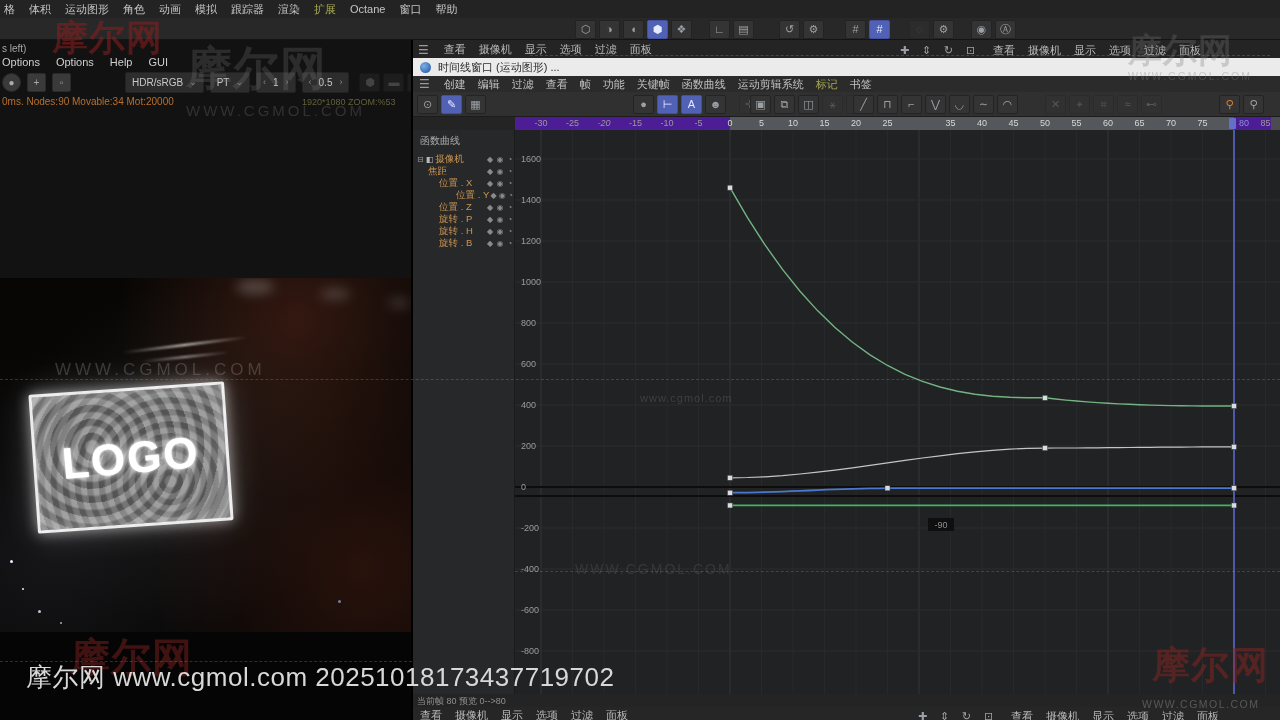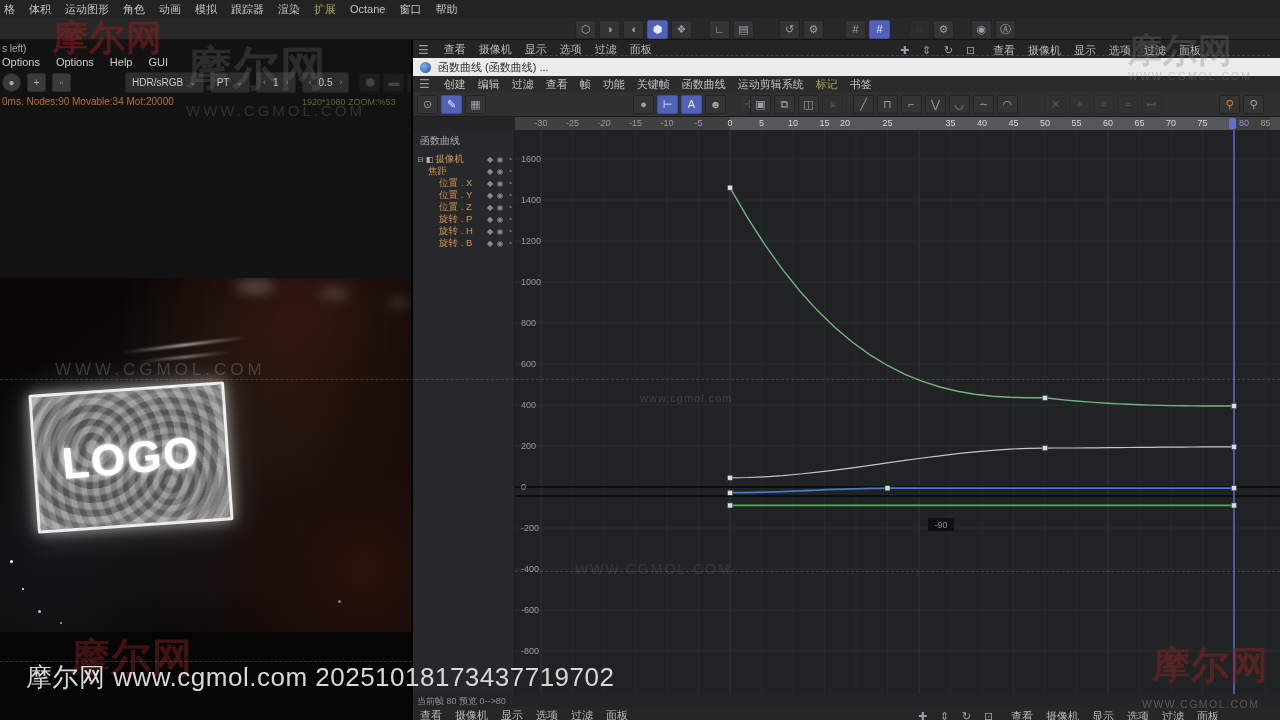--- a/index.html
+++ b/index.html
@@ -62,21 +62,21 @@
   .hamb{color:#9a9a9a;font-size:12px;margin-right:2px;}
   #tl-titlebar{left:0;top:18px;width:867px;height:18px;background:#ebebeb;display:flex;align-items:center;
                gap:7px;padding-left:7px;box-sizing:border-box;}
   #tl-title-icon{width:11px;height:11px;border-radius:50%;background:radial-gradient(circle at 35% 35%,#7ab0e8,#1c4fa0);}
   #tl-title{font-size:11px;color:#2d2d2d;}
   #tl-menubar{left:0;top:36px;width:867px;height:16px;background:#2b2b2b;display:flex;gap:12px;align-items:center;
               padding-left:6px;font-size:11px;color:#c2c2c2;box-sizing:border-box;}
   #tl-toolbar{left:0;top:52px;width:867px;height:25px;background:#303030;border-bottom:1px solid #1c1c1c;box-sizing:border-box;}
   .tb{top:3px;}
   
-  #ruler{left:102px;top:77px;width:765px;height:13px;background:#404040;overflow:hidden;}
+  #ruler{left:102px;top:77px;width:765px;height:13px;background:#4c1d95;overflow:hidden;}
   #ruler-range{position:absolute;top:0;height:13px;background:#54575b;}
   .tick{position:absolute;top:1px;font-size:9px;color:#9a9a9a;transform:translateX(-50%);}
   .tick.in-range{color:#d8d8d8;}
   .tick.playhead-label{color:#8a93d6;}
   #ruler-cap{position:absolute;right:0;top:0;width:9px;height:13px;background:#4a4c4f;}
   #playhead-marker{left:816px;top:78px;width:7px;height:11px;background:#6470c8;border-radius:1px;}
   
   #track-panel{left:0;top:90px;width:102px;height:564px;background:#26282a;box-sizing:border-box;border-right:1px solid #1b1b1b;}
   #panel-title{position:absolute;left:7px;top:4px;font-size:10px;color:#ababab;}
   #track-list{position:absolute;left:0;top:23px;width:102px;}
@@ -224,21 +224,21 @@
           <span class="menu-item">摄像机</span>
           <span class="menu-item">显示</span>
           <span class="menu-item">选项</span>
           <span class="menu-item">过滤</span>
           <span class="menu-item">面板</span>
         </span>
     </div>
 
     <div id="tl-titlebar" class="abs">
       <span id="tl-title-icon"></span>
-      <span id="tl-title">函数曲线  (函数曲线) ...</span>
+      <span id="tl-title">时间线窗口  (运动图形) ...</span>
     </div>
 
     <div id="tl-menubar" class="abs">
       <span class="hamb">☰</span>
       <span style="display:flex;gap:12px;">
           <span class="menu-item">创建</span>
           <span class="menu-item">编辑</span>
           <span class="menu-item">过滤</span>
           <span class="menu-item">查看</span>
           <span class="menu-item">帧</span>
@@ -299,21 +299,21 @@
           <span class="tick" style="left: 26px;">-30</span>
           <span class="tick" style="left: 57.5px;">-25</span>
           <span class="tick" style="left: 89px; font-style: italic;">-20</span>
           <span class="tick" style="left: 120.5px;">-15</span>
           <span class="tick" style="left: 152px;">-10</span>
           <span class="tick" style="left: 183.5px;">-5</span>
           <span class="tick in-range" style="left: 215px;">0</span>
           <span class="tick in-range" style="left: 246.5px;">5</span>
           <span class="tick in-range" style="left: 278px;">10</span>
           <span class="tick in-range" style="left: 309.5px;">15</span>
-          <span class="tick in-range" style="left: 330px; text-align: right;">20</span>
+          <span class="tick in-range" style="left: 341px; text-align: right;">20</span>
           <span class="tick in-range" style="left: 372.5px;">25</span>
           <span class="tick in-range" style="left: 395px; margin-top: 28px;">30</span>
           <span class="tick in-range" style="left: 435.5px;">35</span>
           <span class="tick in-range" style="left: 467px;">40</span>
           <span class="tick in-range" style="left: 498.5px;">45</span>
           <span class="tick in-range" style="left: 530px;">50</span>
           <span class="tick in-range" style="left: 561.5px;">55</span>
           <span class="tick in-range" style="left: 593px;">60</span>
           <span class="tick in-range" style="left: 624.5px;">65</span>
           <span class="tick in-range" style="left: 656px;">70</span>
@@ -344,21 +344,21 @@
             <span class="ticon">◉</span>
             <span class="ticon">◔</span>
           </div>
           <div class="trow u" style="padding-left: 26px;">
             <span class="lbl">位置 . X</span>
             <span class="spacer"></span>
             <span class="ticon">◆</span>
             <span class="ticon">◉</span>
             <span class="ticon">◔</span>
           </div>
-          <div class="trow u" style="padding-left: 26px;">
+          <div class="trow u" style="padding-left: 43px;">
             <span class="lbl">位置 . Y</span>
             <span class="spacer"></span>
             <span class="ticon">◆</span>
             <span class="ticon">◉</span>
             <span class="ticon">◔</span>
           </div>
           <div class="trow u" style="padding-left: 26px;">
             <span class="lbl">位置 . Z</span>
             <span class="spacer"></span>
             <span class="ticon">◆</span>

